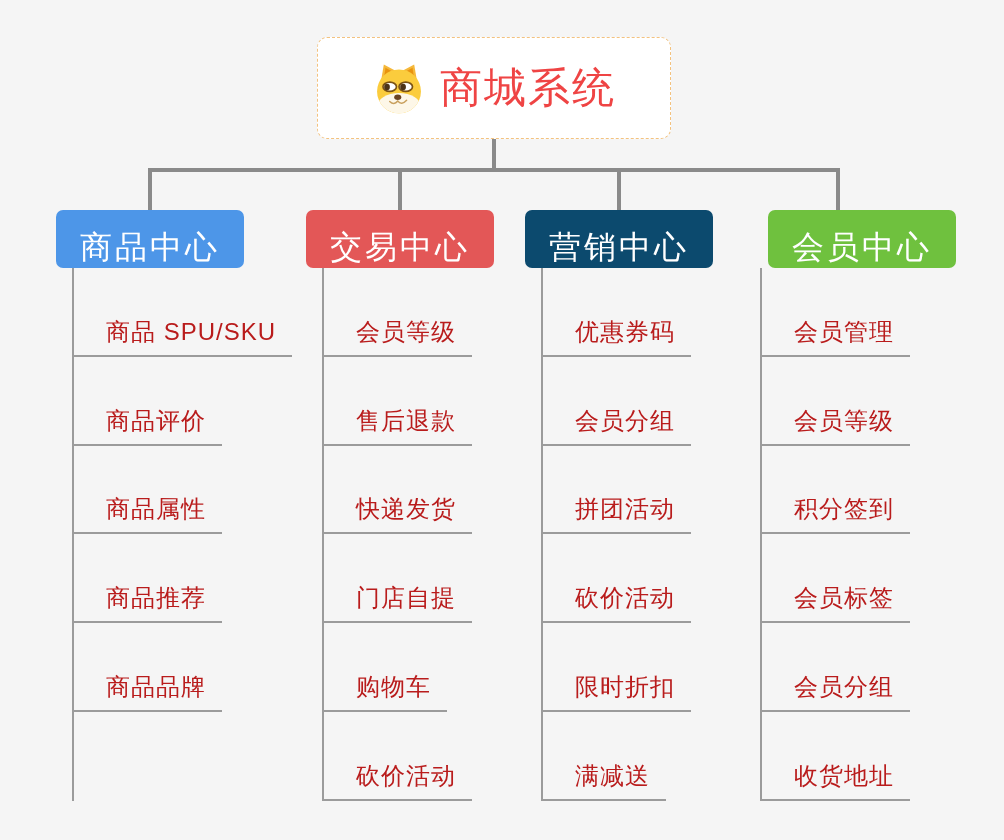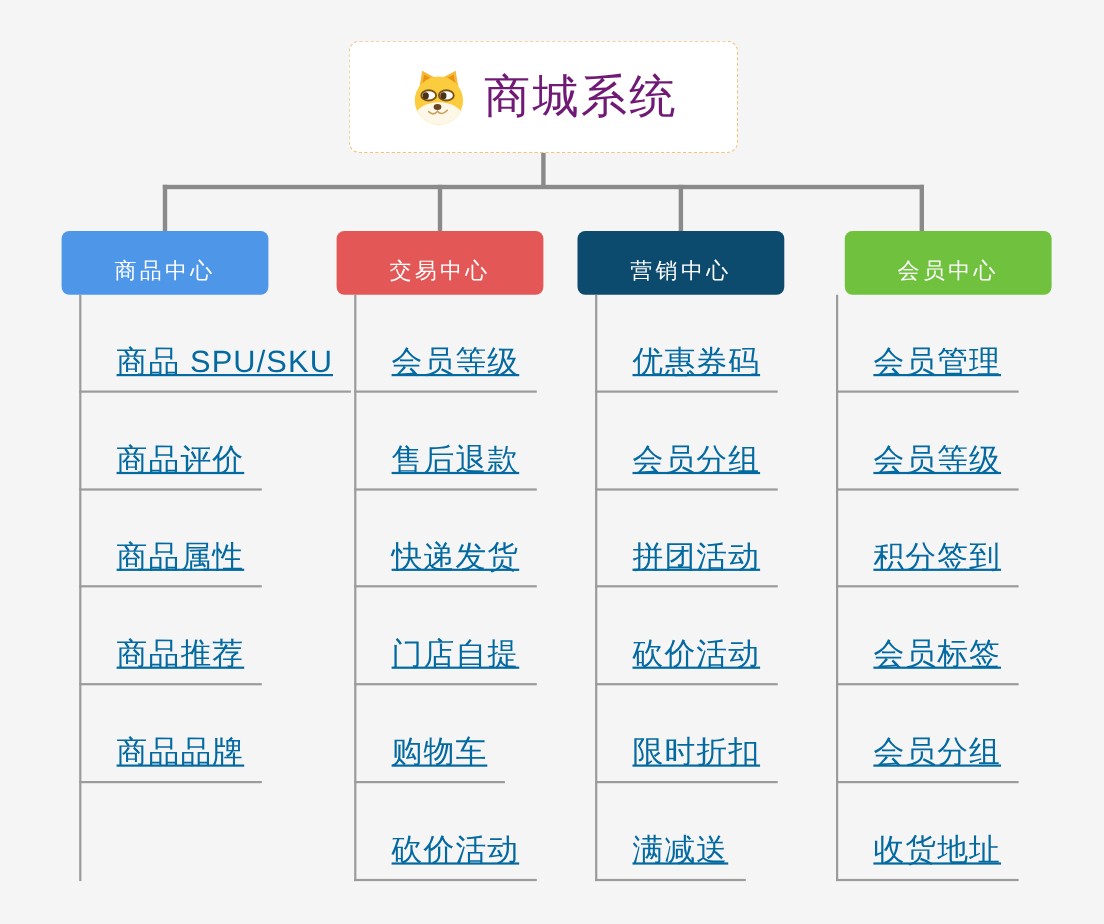--- a/index.html
+++ b/index.html
@@ -7,41 +7,41 @@
     position:relative;width:1004px;height:840px;background:#f5f5f5;
     font-family:"Liberation Sans","DejaVu Sans",sans-serif;overflow:hidden;
   }
   
   .root-node{
     position:absolute;left:317px;top:37px;width:354px;height:102px;
     background:#ffffff;border:1px dashed #f3c27f;border-radius:10px;
     display:flex;align-items:center;justify-content:center;gap:14px;
     box-sizing:border-box;cursor:default;
   }
-  .root-title{font-size:42px;color:#701a75;letter-spacing:2px;line-height:1;}
+  .root-title{font-size:42px;color:#ef4444;letter-spacing:2px;line-height:1;}
   .doge{width:54px;height:54px;flex:0 0 auto;}
   
   .conn{position:absolute;background:#8a8a8a;}
   
   .branch-box{
     position:absolute;width:188px;height:58px;border-radius:7px;
     display:flex;align-items:center;justify-content:center;top:210px;
   }
-  .branch-label{color:#ffffff;font-size:20px;letter-spacing:3px;line-height:1;margin-top:16px;}
+  .branch-label{color:#ffffff;font-size:32px;letter-spacing:3px;line-height:1;margin-top:16px;}
   
   .branch-col{
     position:absolute;top:268px;list-style:none;margin:0;padding:0;
     border-left:2px solid #9b9b9b;width:250px;
   }
   .leaf{position:relative;height:88.8px;}
   .leaf-label{
     position:absolute;left:-2px;bottom:0;
     border-bottom:2px solid #9b9b9b;
     padding:0 16px 7px 34px;
-    font-size:28px;color:#0369a1;white-space:nowrap;letter-spacing:1px;text-decoration:underline;
+    font-size:24px;color:#b91c1c;white-space:nowrap;letter-spacing:1px;
   }
 </style>
 </head>
 <body>
 
 <div class="stage">
 
   <div class="root-node">
     <svg class="doge" viewBox="0 0 64 64" aria-hidden="true">
       <polygon points="11,22 14,4 29,12" fill="#f5b83a"></polygon>

